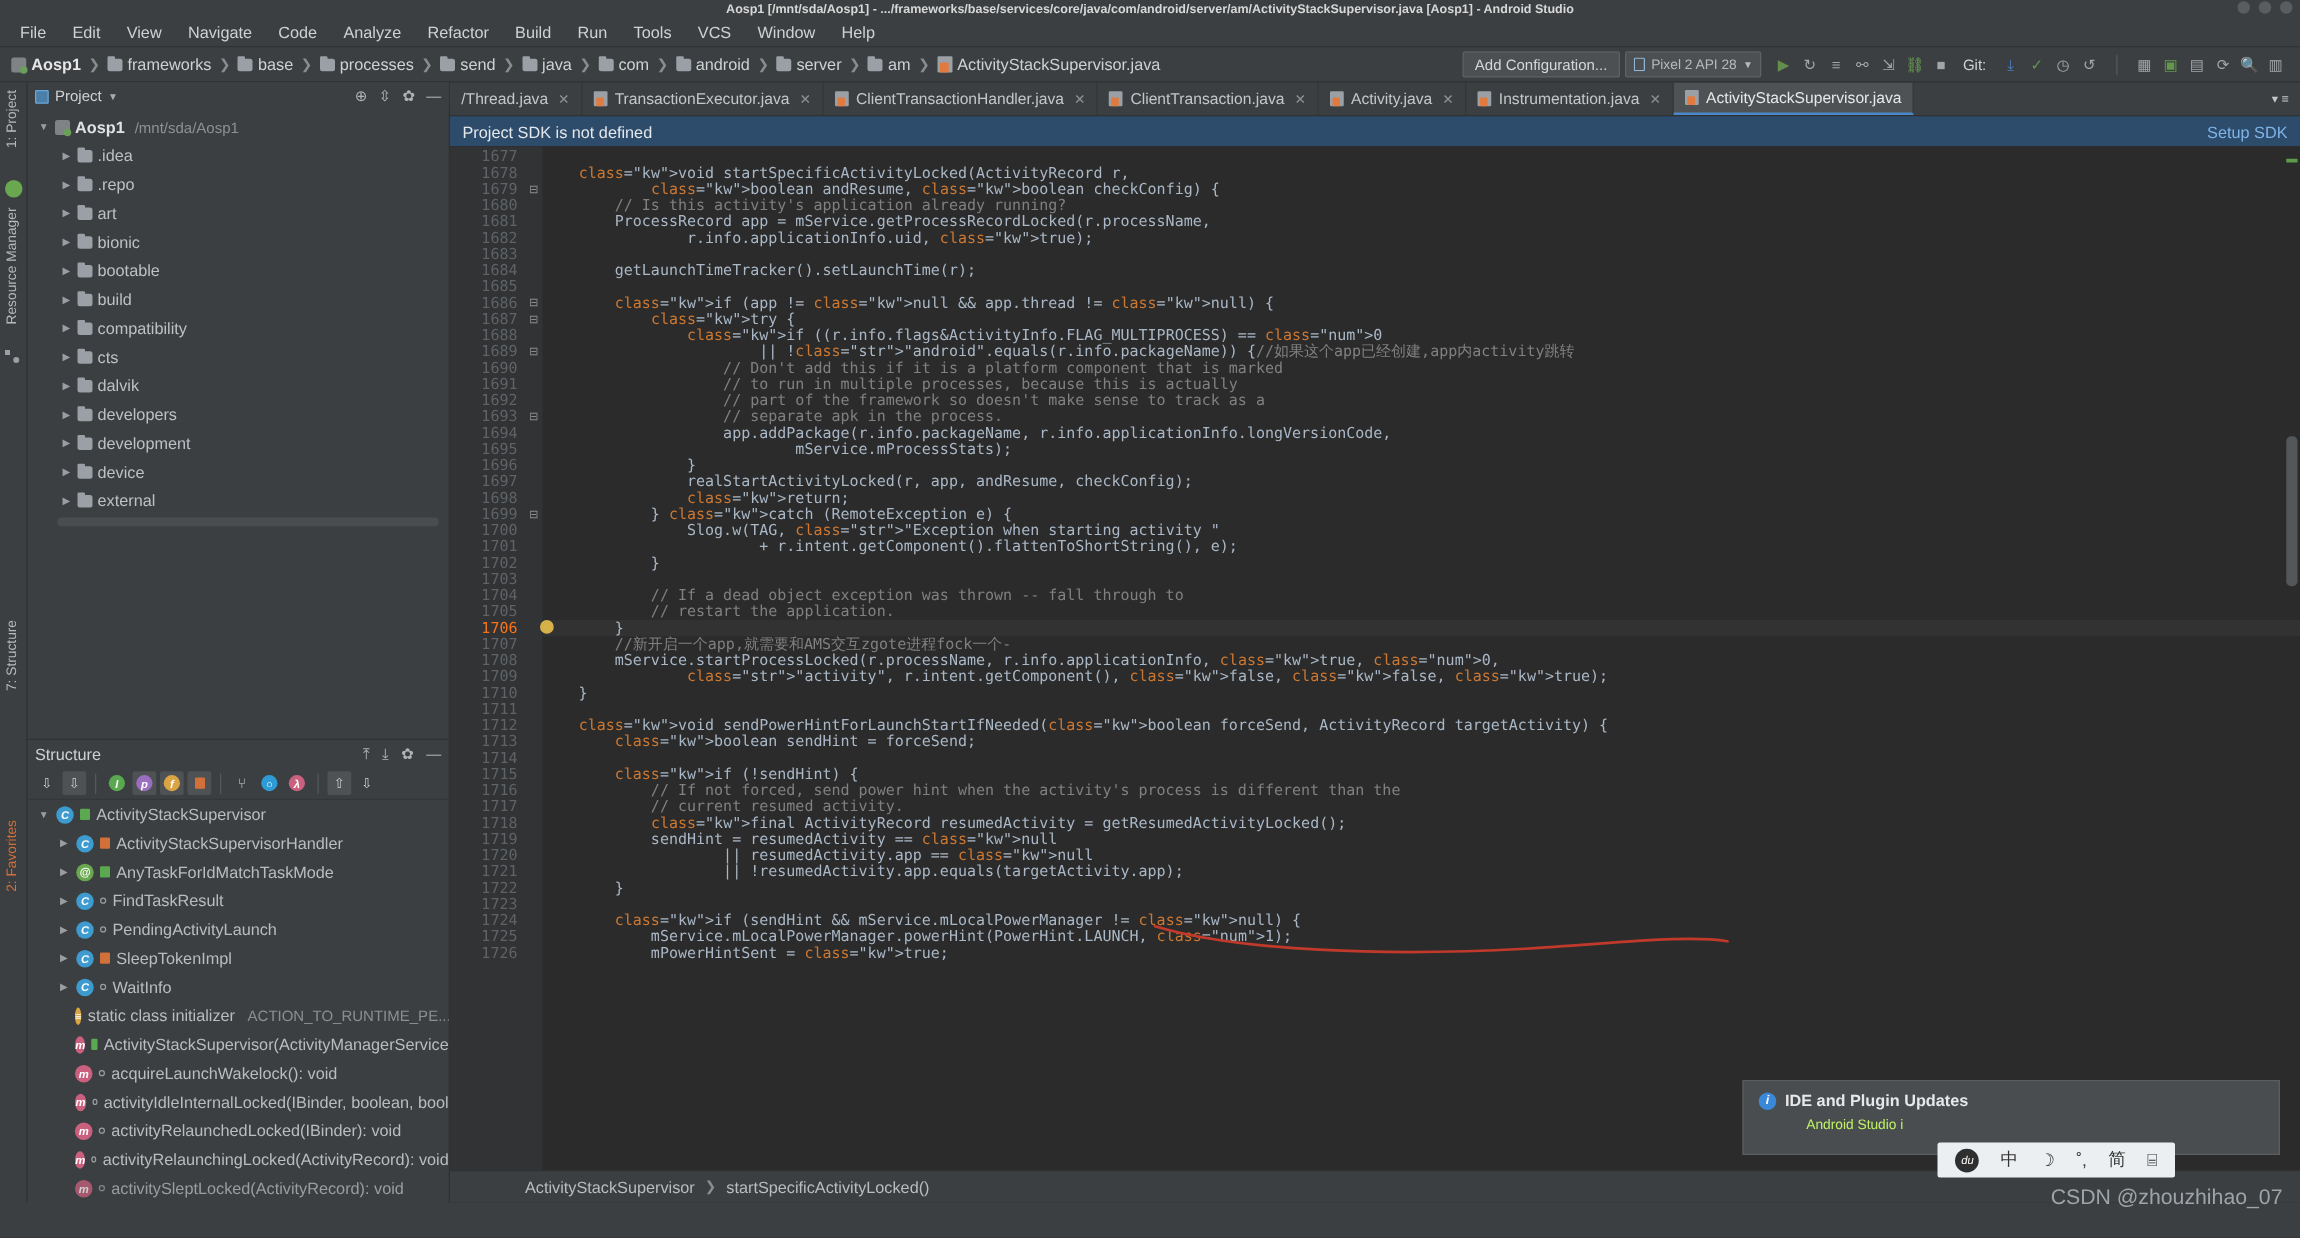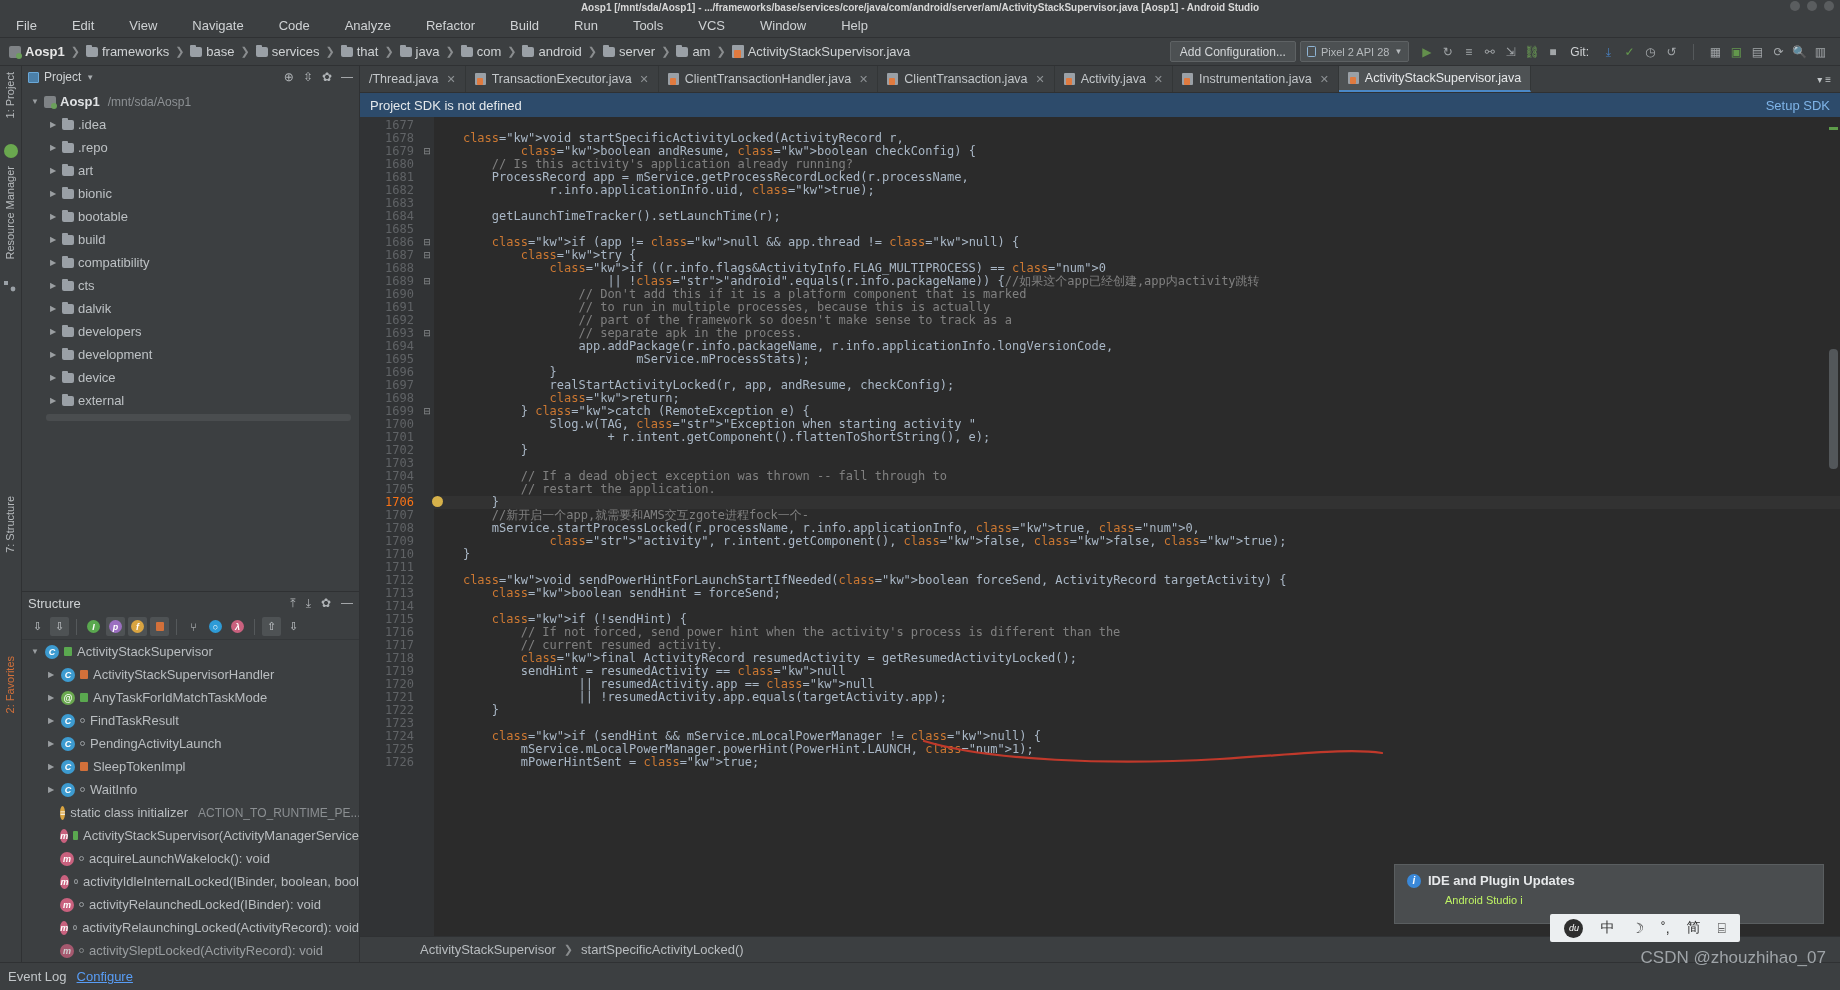--- a/index.html
+++ b/index.html
@@ -9,21 +9,21 @@
 
   
   .titlebar { height:14px; background:#3c3f41; color:#d8d8d8; font-size:10px;
     font-weight:bold; display:flex; align-items:center; justify-content:center;
     position:relative; }
   .titlebar .wbtns { position:absolute; right:6px; top:1px; display:flex; gap:7px; }
   .wbtn { width:10px; height:10px; border-radius:50%; background:#5a5d5f; }
 
   
   .menubar { height:24px; background:#3c3f41; display:flex; align-items:center;
-    padding-left:6px; gap:15px; border-bottom:1px solid #2f3133;text-align:center; }
+    padding-left:6px; gap:1px; border-bottom:1px solid #2f3133;text-align:center; }
   .menuitem { color:#cfd2d4; font-size:13px; padding:3px 10px; border-radius:2px; cursor:default; }
 
   
   .toolbar { height:28px; background:#3c3f41; display:flex; align-items:center;
     padding:0 6px; gap:4px; border-bottom:1px solid #2f3133; }
   .crumbs { display:flex; align-items:center; gap:2px; font-size:13px; color:#cfd2d4; }
   .crumb { display:flex; align-items:center; gap:4px; padding:1px 3px; }
   .crumb.first { font-weight:bold; color:#e6e6e6; }
   .sep { color:#8a8d8f; font-size:11px; padding:0 1px; }
   .folder-ico { width:12px; height:10px; background:#9aa0a6; border-radius:1px 2px 2px 2px;
@@ -195,26 +195,26 @@
         <span>frameworks</span>
       </span>
       <span class="sep">❯</span>
       <span class="crumb">
         <i class="folder-ico"></i>
         <span>base</span>
       </span>
       <span class="sep">❯</span>
       <span class="crumb">
         <i class="folder-ico"></i>
-        <span>services</span>
-      </span>
-      <span class="sep">❯</span>
-      <span class="crumb">
-        <i class="folder-ico"></i>
-        <span>that</span>
+        <span>processes</span>
+      </span>
+      <span class="sep">❯</span>
+      <span class="crumb">
+        <i class="folder-ico"></i>
+        <span>send</span>
       </span>
       <span class="sep">❯</span>
       <span class="crumb">
         <i class="folder-ico"></i>
         <span>java</span>
       </span>
       <span class="sep">❯</span>
       <span class="crumb">
         <i class="folder-ico"></i>
         <span>com</span>
@@ -671,24 +671,20 @@
         </div>
 
       <div class="breadbar">
         <span>ActivityStackSupervisor</span>
         <span class="sep">❯</span>
         <span>startSpecificActivityLocked()</span>
       </div>
     </div>
   </div>
 
-  <div class="bottombar">
-    <span>Event Log</span>
-    <span class="configure">Configure</span>
-  </div>
 
   <div class="popup">
     <div class="hd">
       <i class="infoico">i</i>
       <span>IDE and Plugin Updates</span>
     </div>
     <div class="bd">Android Studio i</div>
   </div>
 
   <div class="imebar">

